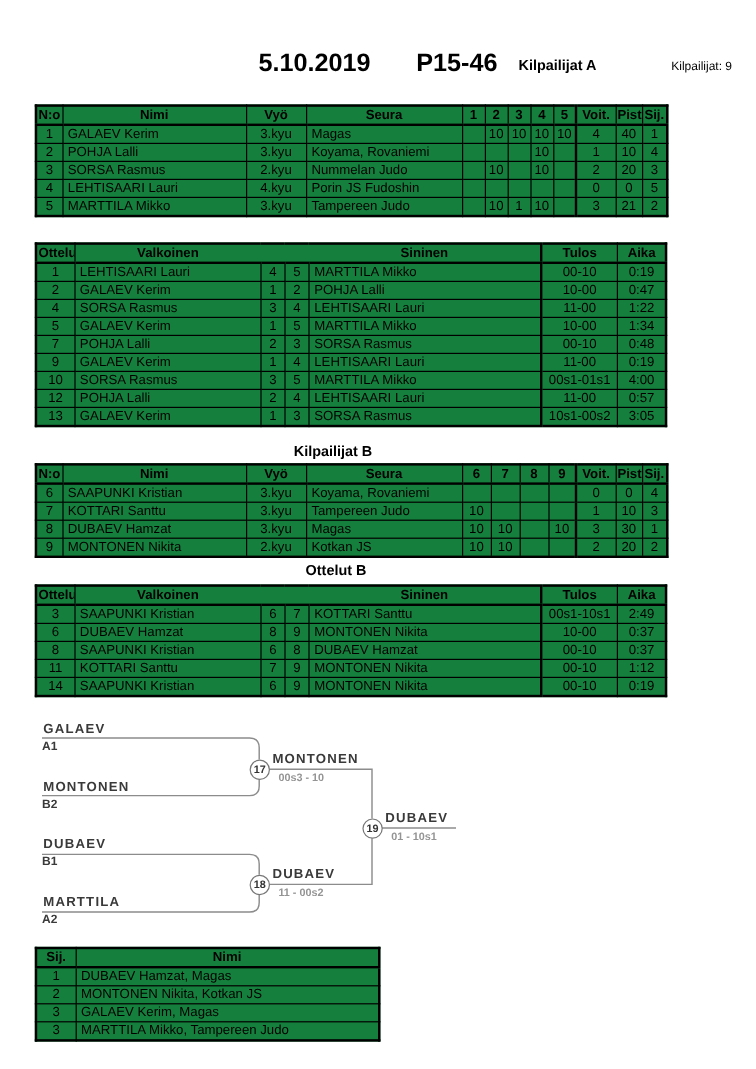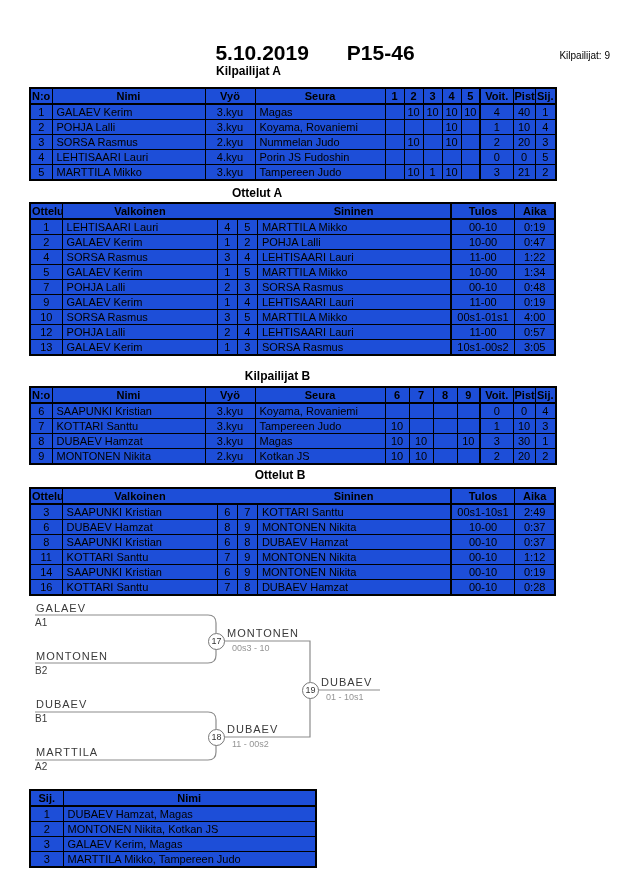--- a/index.html
+++ b/index.html
@@ -4,46 +4,46 @@
 <style>
   html,body{margin:0;padding:0;background:#fff;}
   body{width:630px;height:891px;font-family:"Liberation Sans",sans-serif;color:#000;}
   .page{position:relative;width:630px;height:891px;background:#fff;overflow:hidden;}
 
   .title{position:absolute;top:41px;left:0;width:630px;display:flex;justify-content:center;
          align-items:baseline;gap:12px;font-size:21px;font-weight:bold;white-space:nowrap;}
   .title .cat{margin-left:26px;}
 
   .h{position:absolute;font-weight:bold;font-size:12px;text-align:center;}
-  #h-pool-a{top:64px;left:0;width:497px;}
+  #h-pool-a{top:47px;left:0;width:497px;text-align:right;}
   #h-matches-a{top:186px;left:0;width:514px;}
   #h-pool-b{top:369px;left:0;width:497px;margin-left:29px;}
   #h-matches-b{top:468px;left:0;width:560px;}
   #h-results{top:770px;left:0;width:350px;}
   #count{position:absolute;top:50px;right:20px;font-size:10px;}
 
-  table{border-collapse:collapse;table-layout:fixed;position:absolute;background:#1d4ed8;border:2px solid #000;}
+  table{border-collapse:collapse;table-layout:fixed;position:absolute;background:#15803d;border:2px solid #000;}
   th,td{border:1px solid #000;font-size:11px;height:14px;padding:0 2px;overflow:hidden;white-space:nowrap;}
   th{font-weight:bold;padding:0 1px;}
   thead th{border-bottom:2px solid #000;}
   .thickL{border-left:2px solid #000;}
   .tL{text-align:left;}
   .tC{text-align:center;}
   td.nm{padding-left:4px;text-align:left;}
   th.nbr{border-right:none;}
   th.nbl{border-left:none;}
   th.nb{border-left:none;border-right:none;}
 
   #t-pool-a{left:29px;top:87px;width:527px;}
   #t-matches-a{left:29px;top:202px;width:527px;}
   #t-pool-b{left:29px;top:386px;width:527px;}
   #t-matches-b{left:29px;top:487px;width:527px;}
   #t-results{left:29px;top:789px;width:288px;}
 
-  #bracket{position:absolute;top:598px;left:0;width:630px;height:180px;}
+  #bracket{position:absolute;top:598px;left:0;width:630px;height:180px;font-weight:bold;}
   #bracket svg{position:absolute;left:0;top:0;}
   .blab{position:absolute;white-space:nowrap;}
   .bname{font-size:11px;color:#3a3a3a;letter-spacing:1px;}
   .bseed{font-size:10px;color:#3a3a3a;}
   .bscore{font-size:9px;color:#949494;}
   .node{position:absolute;width:15px;height:15px;border:1px solid #777;border-radius:50%;
         background:#fff;font-size:9px;line-height:15px;text-align:center;color:#333;}
 </style>
 </head>
 <body>
@@ -161,21 +161,20 @@
           <td class="tC">1</td>
           <td class="tC">10</td>
           <td class="tC"></td>
           <td class="tC thickL">3</td>
           <td class="tC">21</td>
           <td class="tC">2</td>
         </tr>
       </tbody>
   </table>
 
-  <div class="h" id="h-matches-a">Ottelut A</div>
 
   <table id="t-matches-a">
     <colgroup>
         <col style="width:32px">
         <col style="width:155px">
         <col style="width:20px">
         <col style="width:20px">
       <col style="width:193px">
         <col style="width:64px">
         <col style="width:40px">
@@ -445,29 +444,20 @@
         <tr>
           <td class="tC">14</td>
           <td class="nm">SAAPUNKI Kristian</td>
           <td class="tC">6</td>
           <td class="tC">9</td>
           <td class="nm">MONTONEN Nikita</td>
           <td class="tC thickL">00-10</td>
           <td class="tC">0:19</td>
         </tr>
 
-        <tr>
-          <td class="tC">16</td>
-          <td class="nm">KOTTARI Santtu</td>
-          <td class="tC">7</td>
-          <td class="tC">8</td>
-          <td class="nm">DUBAEV Hamzat</td>
-          <td class="tC thickL">00-10</td>
-          <td class="tC">0:28</td>
-        </tr>
       </tbody>
   </table>
 
   <div id="bracket">
     <svg width="630" height="180" viewBox="0 0 630 180">
       <g fill="none" stroke="#8c8c8c" stroke-width="1.2">
         <path d="M35,17 H208 Q216,17 216,25 V35"></path>
         <path d="M35,65 H208 Q216,65 216,57 V51"></path>
         <path d="M224,43 H310 V84"></path>
         <path d="M35,114 H208 Q216,114 216,122 V131"></path>

